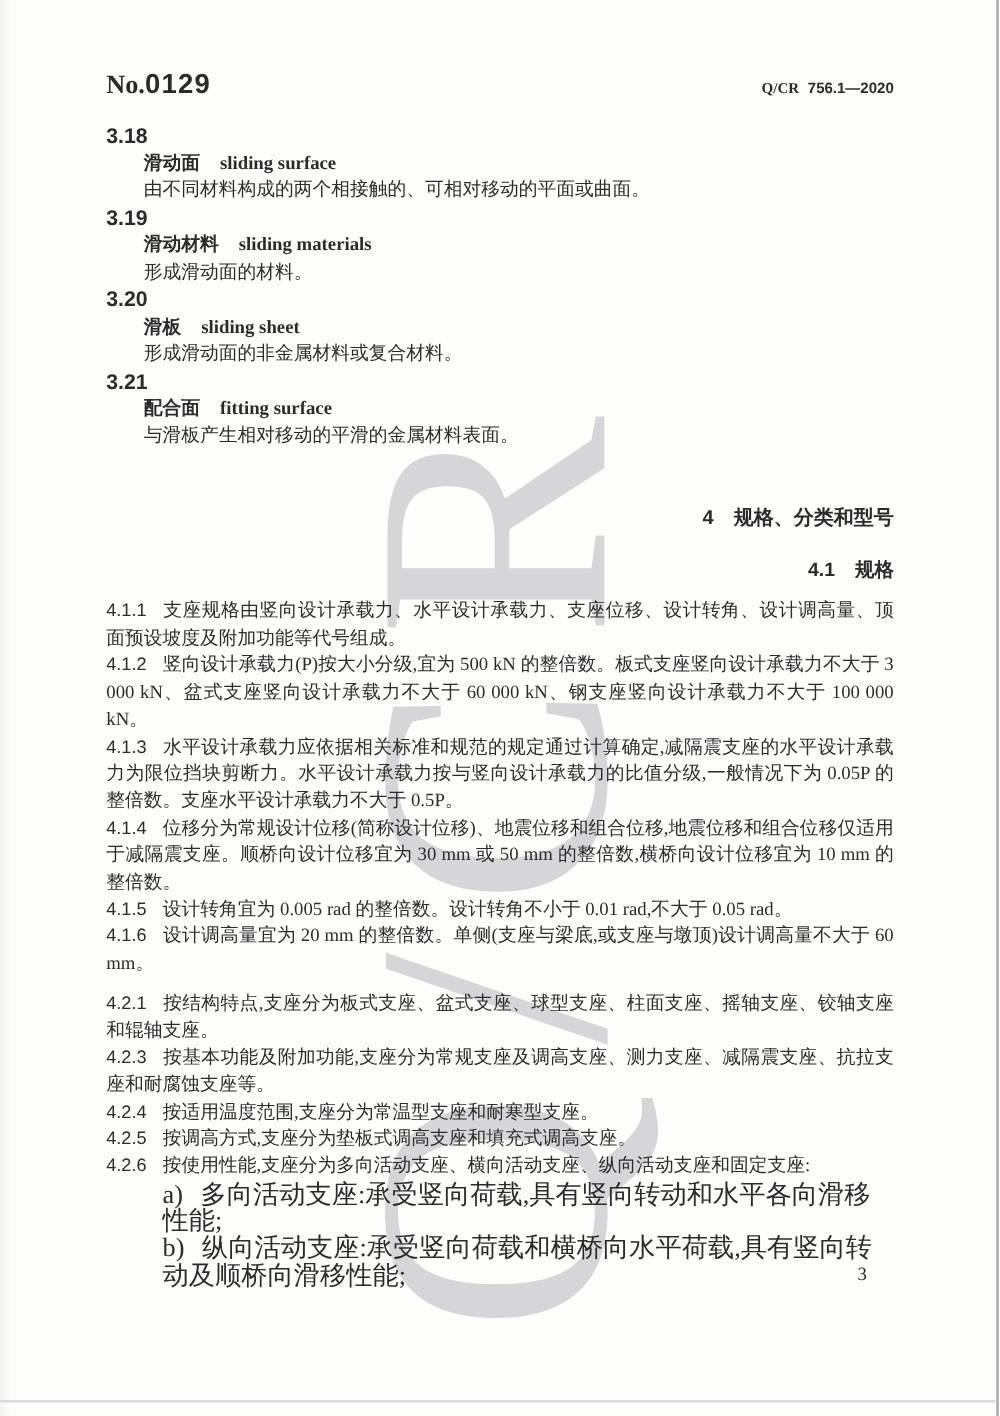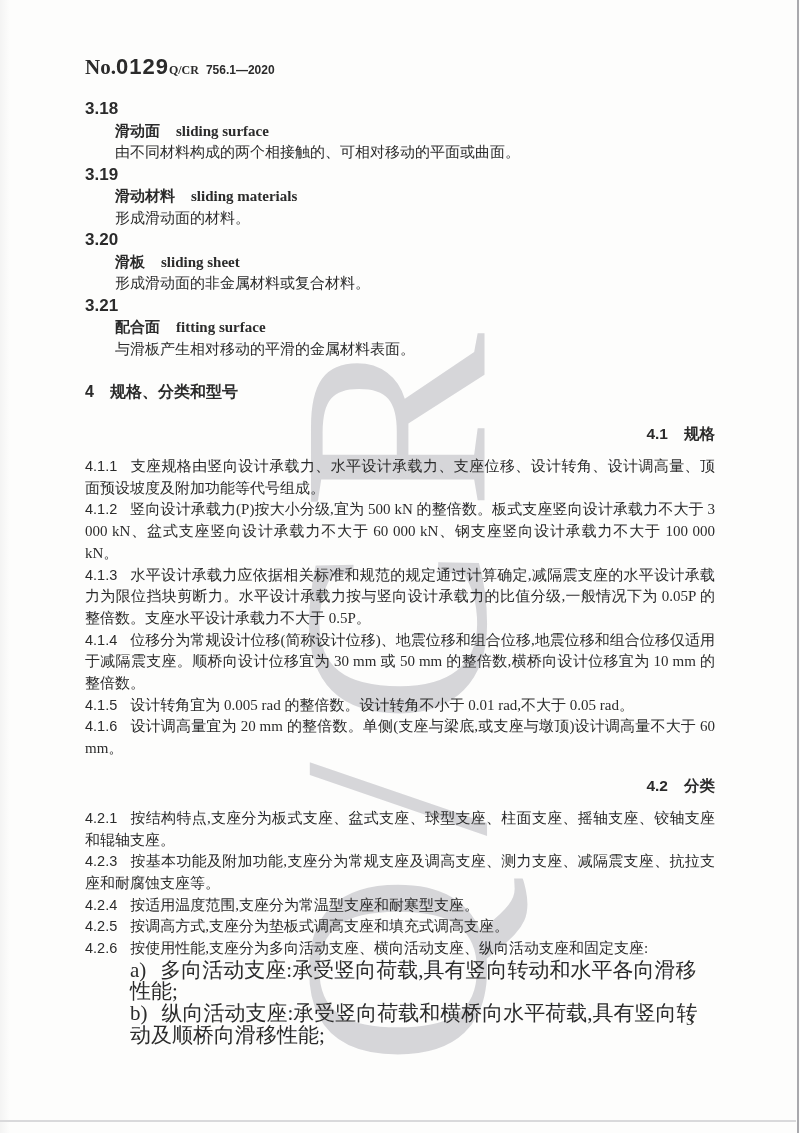--- a/index.html
+++ b/index.html
@@ -22,37 +22,37 @@
   .watermark{
     position:absolute;left:395px;top:680px;
     transform:translate(-50%,-50%) rotate(-90deg);
     font-family:"Liberation Serif","DejaVu Serif",serif;
     font-size:265px;letter-spacing:38px;white-space:nowrap;
     color:#d0d0d4;opacity:0.85;z-index:0;line-height:1;
     user-select:none;
   }
   .content{position:relative;z-index:1;}
   
-  .hdr{display:flex;justify-content:flex-start;align-items:baseline;margin-top:54px;}
+  .hdr{display:flex;justify-content:space-between;align-items:baseline;margin-top:54px;}
   .doc-no{font-weight:bold;font-size:21px;}
   .doc-no .digits{font-family:"Liberation Sans","DejaVu Sans",sans-serif;font-weight:600;font-size:22px;letter-spacing:1px;}
   .std{font-size:12px;font-weight:bold;}
   .std .code{font-family:"Liberation Serif",serif;margin-right:7px;}
   .std .num{font-family:"Liberation Sans","DejaVu Sans",sans-serif;font-weight:600;}
   
   .terms{margin-top:18px;font-size:15px;line-height:21.5px;}
   .terms p{margin:0;}
   .t-num{font-family:"Liberation Sans","DejaVu Sans",sans-serif;font-weight:bold;font-size:17px;}
   .t-line{padding-left:30px;font-weight:bold;}
   .t-zh{font-family:"Liberation Sans","DejaVu Sans",sans-serif;margin-right:16px;}
   .t-en{font-family:"Liberation Serif","DejaVu Serif",serif;}
   .t-def{padding-left:30px;}
   
-  .chapter-title{margin:20px 0 0 0;font-family:"Liberation Sans","DejaVu Sans",sans-serif;
-    font-size:16px;font-weight:bold;line-height:24px;}
+  .chapter-title{margin:43px 0 0 0;font-family:"Liberation Sans","DejaVu Sans",sans-serif;
+    font-size:16px;font-weight:bold;line-height:24px;text-align:right;}
   .section-title{margin:18px 0 0 0;font-family:"Liberation Sans","DejaVu Sans",sans-serif;
     font-size:15.5px;font-weight:bold;line-height:24px;text-align:right;}
   .h-num{margin-right:16px;}
   
   .clauses{margin-top:10px;}
   .clause{margin:0;font-size:15px;line-height:21.7px;text-align:justify;}
   .c-num{font-family:"Liberation Sans","DejaVu Sans",sans-serif;font-weight:normal;font-size:14.5px;margin-right:13px;}
   
   .li{margin:0;padding-left:45px;font-size:21px;line-height:21.7px;}
   .li-label{margin-right:14px;}
@@ -136,23 +136,20 @@
         <span class="c-num">4.1.4</span><span>位移分为常规设计位移(简称设计位移)、地震位移和组合位移,地震位移和组合位移仅适用于减隔震支座。顺桥向设计位移宜为 30 mm 或 50 mm 的整倍数,横桥向设计位移宜为 10 mm 的整倍数。</span>
       </p>
       <p class="clause">
         <span class="c-num">4.1.5</span><span>设计转角宜为 0.005 rad 的整倍数。设计转角不小于 0.01 rad,不大于 0.05 rad。</span>
       </p>
       <p class="clause">
         <span class="c-num">4.1.6</span><span>设计调高量宜为 20 mm 的整倍数。单侧(支座与梁底,或支座与墩顶)设计调高量不大于 60 mm。</span>
       </p>
     </div>
 
-    <h3 class="section-title" style="margin-top:14px;">
-      <span class="h-num">4.2</span><span>分类</span>
-    </h3>
 
     <div class="clauses">
       <p class="clause">
         <span class="c-num">4.2.1</span><span>按结构特点,支座分为板式支座、盆式支座、球型支座、柱面支座、摇轴支座、铰轴支座和辊轴支座。</span>
       </p>
       <p class="clause">
         <span class="c-num">4.2.3</span><span>按基本功能及附加功能,支座分为常规支座及调高支座、测力支座、减隔震支座、抗拉支座和耐腐蚀支座等。</span>
       </p>
       <p class="clause">
         <span class="c-num">4.2.4</span><span>按适用温度范围,支座分为常温型支座和耐寒型支座。</span>

